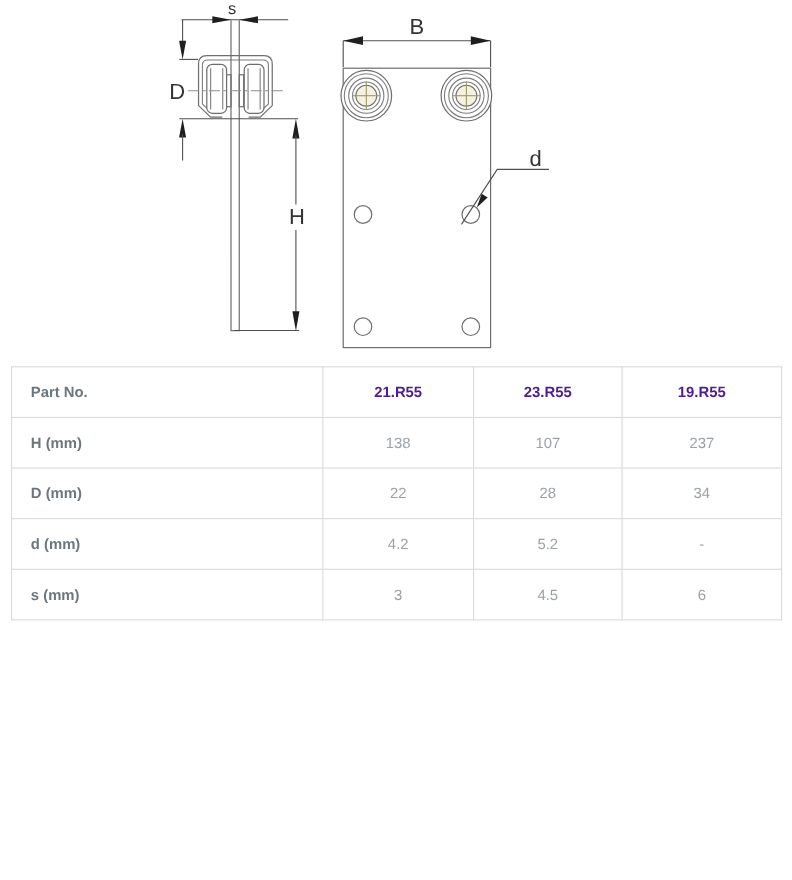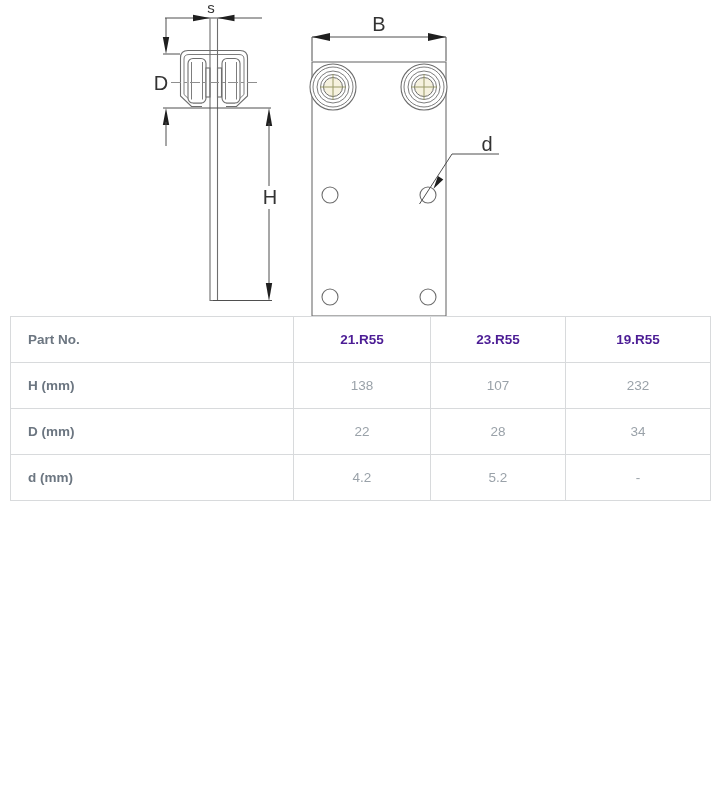--- a/index.html
+++ b/index.html
@@ -14,21 +14,21 @@
   .part-line{stroke:#6e6e6e;stroke-width:1.1;fill:none;}
   .part-line-thin{stroke:#7d7d7d;stroke-width:1;fill:none;}
   .part-fill{fill:#ffffff;stroke:#6e6e6e;stroke-width:1.1;}
   .dim-line{stroke:#4f4f4f;stroke-width:1;fill:none;}
   .arrow{fill:#1f1f1f;stroke:none;}
   .center-dash{stroke:#8f8f8f;stroke-width:1;stroke-dasharray:10 3 3 3;fill:none;}
   .hub-cross{stroke:#9a9a68;stroke-width:1;fill:none;}
   .hub-core{fill:#f6f2df;stroke:#6e6e6e;stroke-width:1;}
 
   table.spec-table{
-    position:absolute;left:10px;top:316px;width:700px;
+    position:absolute;left:10px;top:333px;width:700px;
     border-collapse:collapse;table-layout:fixed;background:#ffffff;
   }
   table.spec-table td{
     border:1px solid #d8dadc;height:43px;font-size:13.5px;
     vertical-align:middle;background:#ffffff;white-space:nowrap;
   }
   td.lbl{text-align:left;padding-left:17px;color:#6c7681;font-weight:700;}
   td.hdr{text-align:center;color:#4c1d95;font-weight:700;}
   td.val{text-align:center;color:#9aa2a9;font-weight:400;}
 </style>
@@ -143,30 +143,36 @@
       <tr>
         <td class="lbl">Part No.</td>
         <td class="hdr">21.R55</td>
         <td class="hdr">23.R55</td>
         <td class="hdr">19.R55</td>
       </tr>
       <tr>
         <td class="lbl">H (mm)</td>
         <td class="val">138</td>
         <td class="val">107</td>
-        <td class="val">232</td>
+        <td class="val">237</td>
       </tr>
       <tr>
         <td class="lbl">D (mm)</td>
         <td class="val">22</td>
         <td class="val">28</td>
         <td class="val">34</td>
       </tr>
       <tr>
         <td class="lbl">d (mm)</td>
         <td class="val">4.2</td>
         <td class="val">5.2</td>
         <td class="val">-</td>
       </tr>
+      <tr>
+        <td class="lbl">s (mm)</td>
+        <td class="val">3</td>
+        <td class="val">4.5</td>
+        <td class="val">6</td>
+      </tr>
     </tbody>
   </table>
 
 </div>
 
 </body></html>

